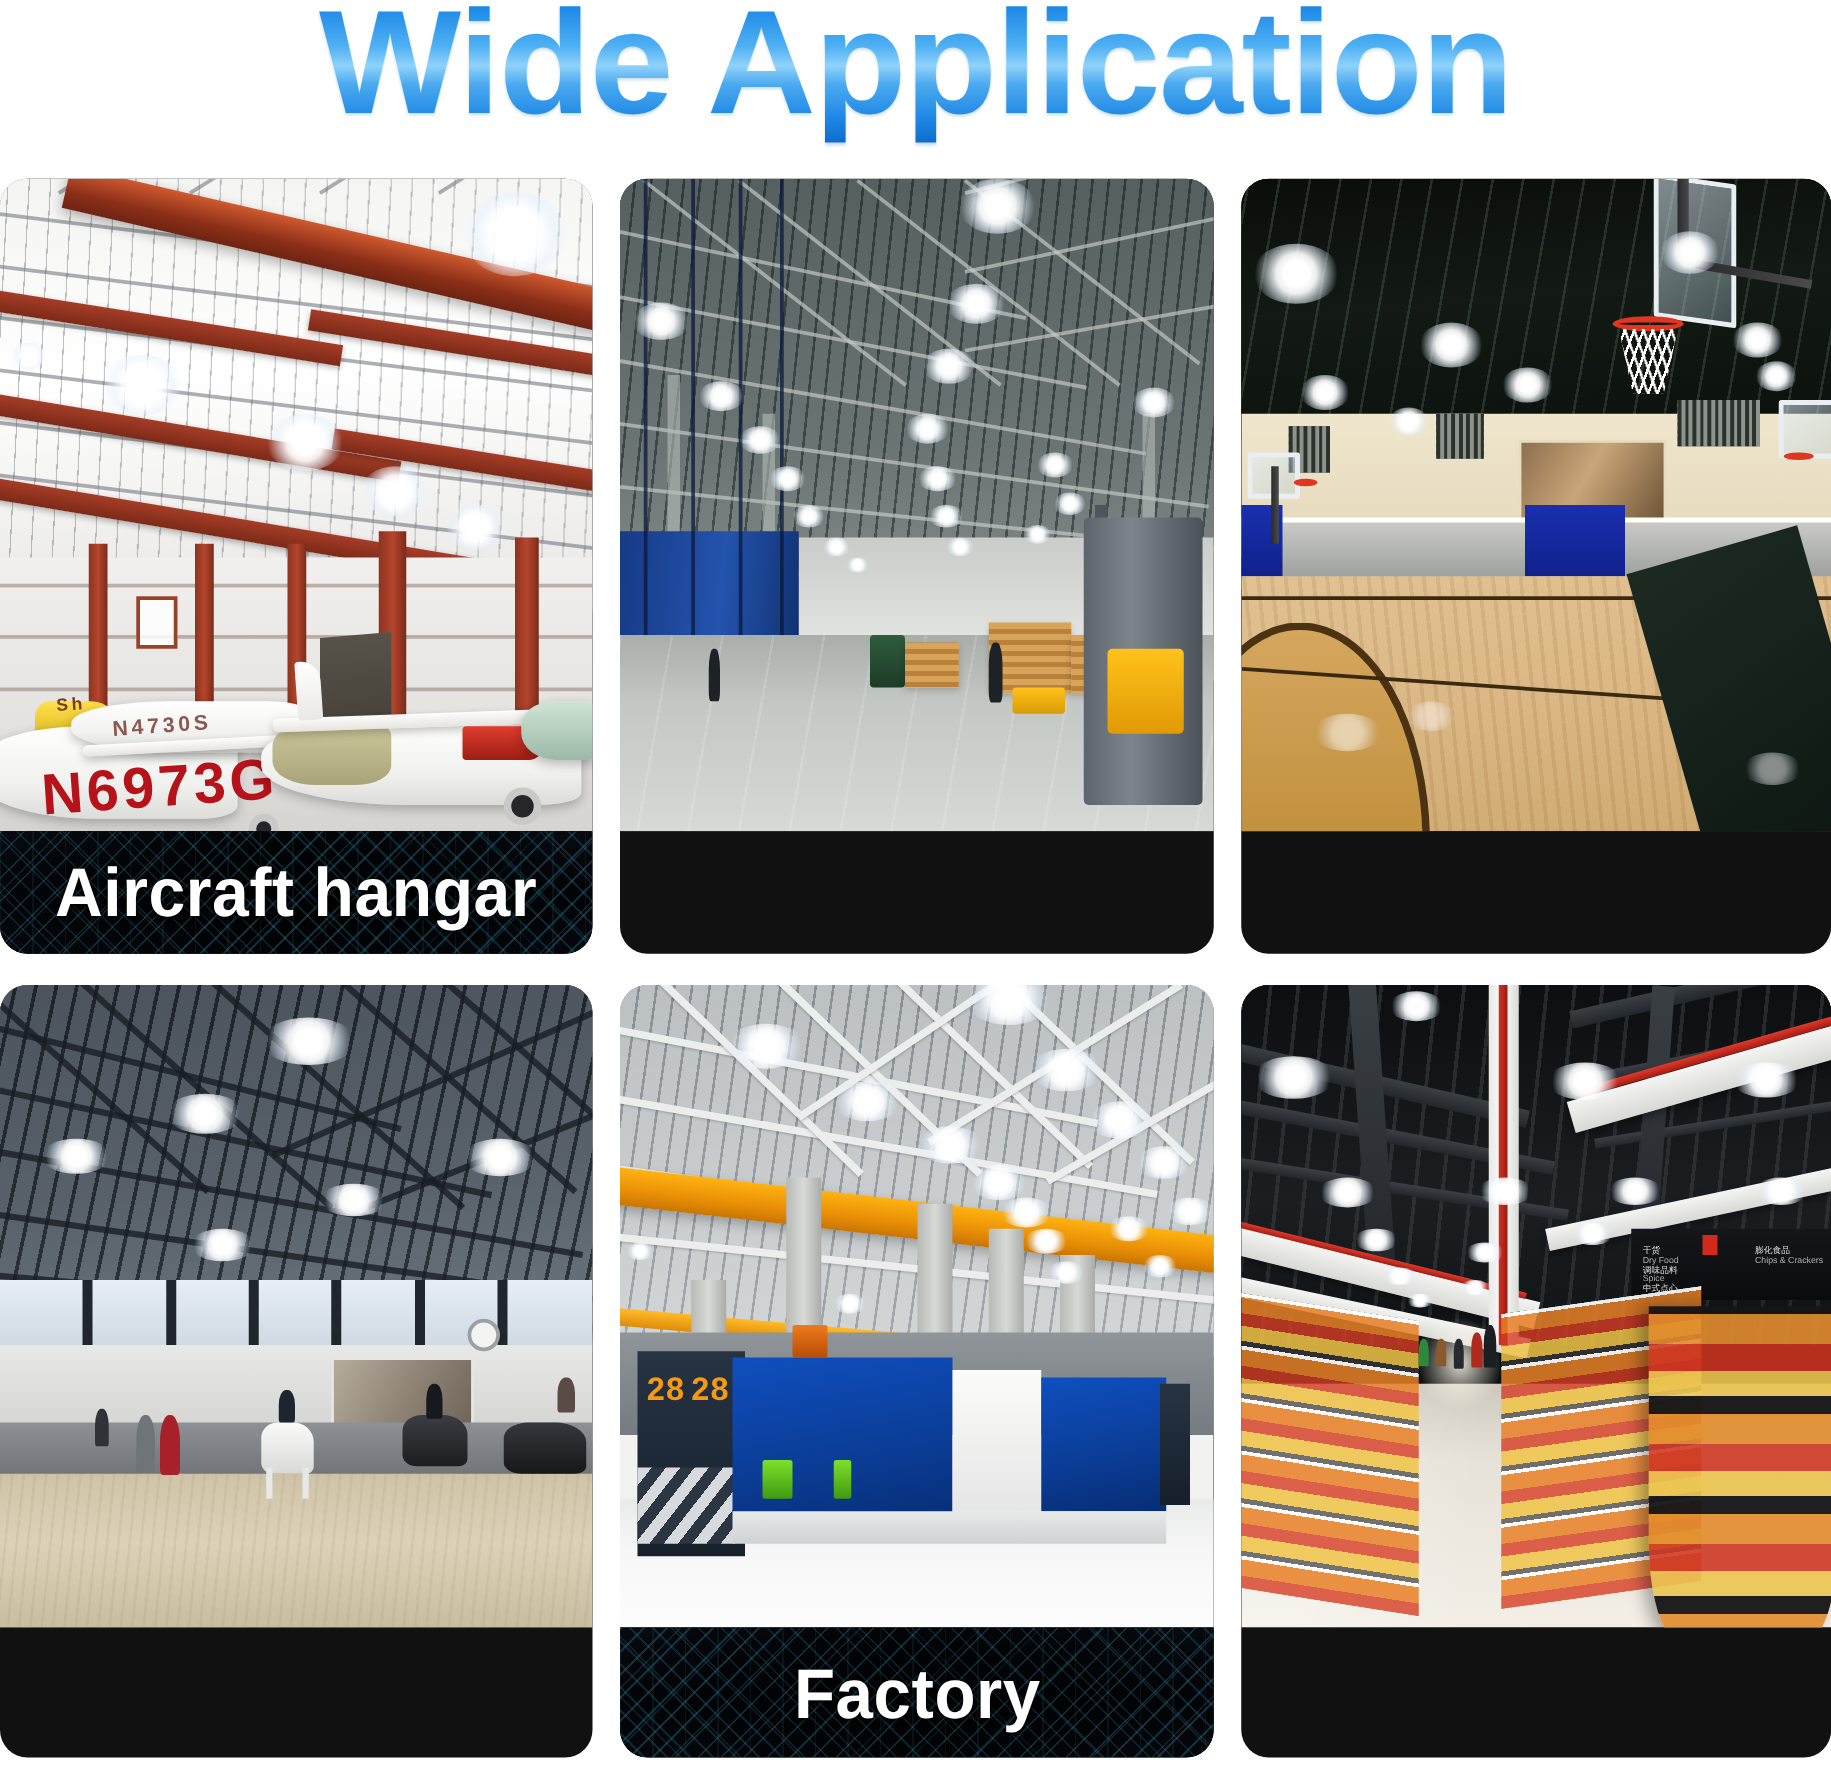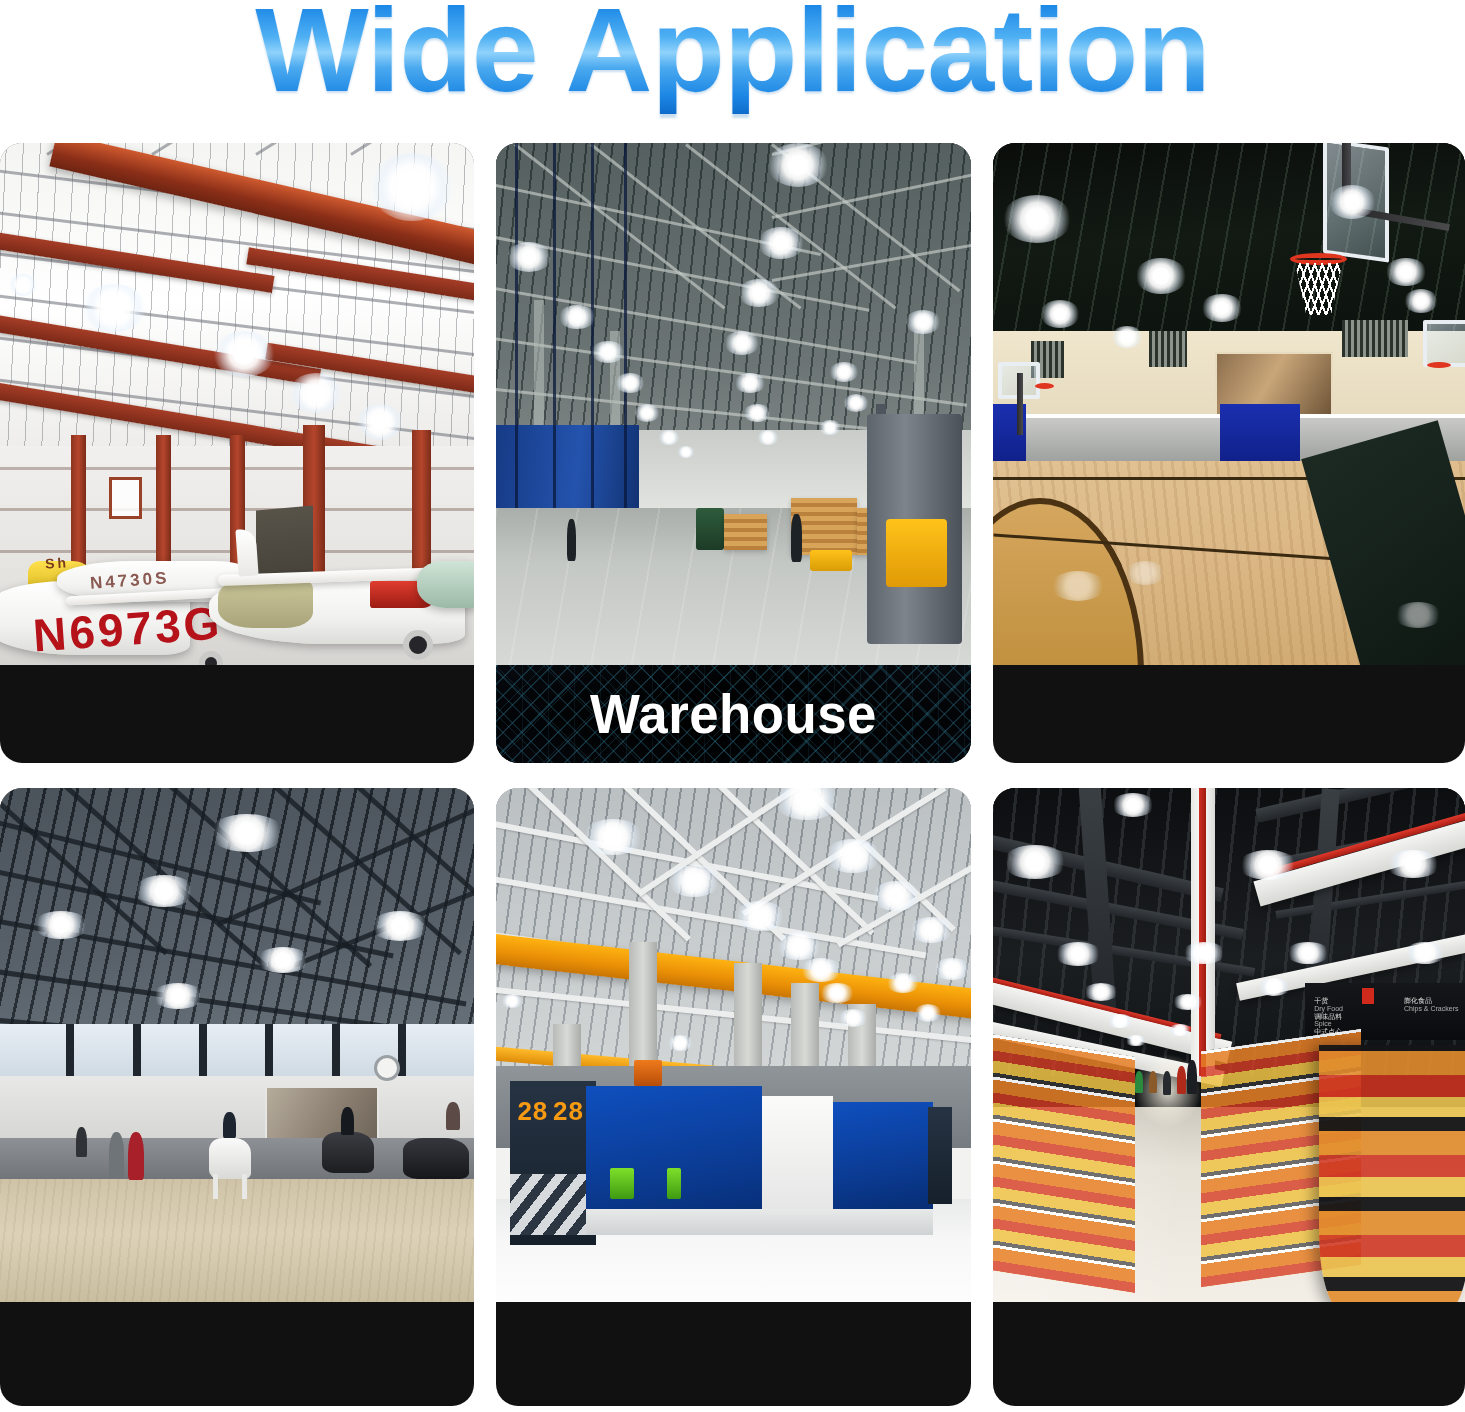--- a/index.html
+++ b/index.html
@@ -454,20 +454,23 @@
 
           <div class="hg-fus" style="left:44%; top:83%; width:54%; height:13%;"></div>
           <div class="hg-cover" style="left:46%; top:83%; width:20%; height:10%;"></div>
           <div class="hg-wing" style="left:46%; top:82%; width:48%; height:11px; transform:rotate(-2deg);"></div>
           <div class="hg-tail" style="left:50%; top:74%; width:20px; height:9%; transform:rotate(-4deg);"></div>
           <div class="hg-cowl" style="left:78%; top:84%; width:14%; height:5%;"></div>
           <div class="hg-fus" style="left:88%; top:80%; width:13%; height:9%; background:linear-gradient(180deg,#cfe4d6,#9cb9a8);"></div>
           <div class="hg-wheel" style="left:85%; bottom:1%;"></div>
           <div class="hg-wheel" style="left:42%; bottom:-2%; width:24px; height:24px;"></div>
         </div>
+      </div>
+      <div class="label">
+        <span class="label-text">Aircraft hangar</span>
       </div>
     </div>
 
     <div class="gap"></div>
 
     <div class="tile r1">
       <div class="photo">
         <div class="wh">
           <div class="wh-roof"></div>
           <div class="wh-tr" style="left:-10%; top:6%;  width:80%; transform:rotate(12deg);"></div>
@@ -519,23 +522,20 @@
           <div class="wh-pallet" style="left:62%; top:68%; width:14%; height:11%;"></div>
           <div class="wh-pallet" style="left:76%; top:70%; width:6%; height:9%;"></div>
           <div class="wh-person" style="left:15%; top:72%; width:9px; height:42px;"></div>
           <div class="wh-person" style="left:62%; top:71%; width:11px; height:48px;"></div>
           <div class="wh-fork-mast"></div>
           <div class="wh-fork"></div>
           <div class="wh-fork-y"></div>
           <div class="wh-green" style="left:66%; top:78%; width:9%; height:4%; background:linear-gradient(180deg,#ffc21a,#d99c06);"></div>
         </div>
       </div>
-      <div class="label">
-        <span class="label-text">Warehouse</span>
-      </div>
     </div>
 
     <div class="gap"></div>
 
     <div class="tile r1">
       <div class="photo">
         <div class="st">
           <div class="st-ceil"></div>
           <div class="st-wall"></div>
           <div class="st-vent" style="left:8%;  top:38%; width:7%;"></div>
@@ -685,20 +685,23 @@
           <div class="fc-mach" style="left:19%; top:58%; width:37%; height:26%;"></div>
           <div class="fc-mach-w" style="left:56%; top:60%; width:15%; height:23%;"></div>
           <div class="fc-mach" style="left:71%; top:61%; width:21%; height:21%;"></div>
           <div class="fc-mach-d" style="left:91%; top:62%; width:5%; height:19%;"></div>
           <div class="fc-green" style="left:24%; top:74%; width:5%; height:6%;"></div>
           <div class="fc-green" style="left:36%; top:74%; width:3%; height:6%;"></div>
           <div class="fc-base" style="left:19%; top:82%; width:73%; height:5%;"></div>
           <div class="fc-green" style="left:29%; top:53%; width:6%; height:5%; background:linear-gradient(180deg,#ef7a1c,#b74d08);"></div>
         </div>
       </div>
+      <div class="label">
+        <span class="label-text">Factory</span>
+      </div>
     </div>
 
     <div class="gap"></div>
 
     <div class="tile r2">
       <div class="photo">
         <div class="sm">
           <div class="sm-ceil"></div>
           <div class="sm-duct" style="left:-6%; top:8%;  width:56%; height:14px; transform:rotate(13deg);"></div>
           <div class="sm-duct" style="left:-6%; top:17%; width:60%; height:11px; transform:rotate(11deg);"></div>

